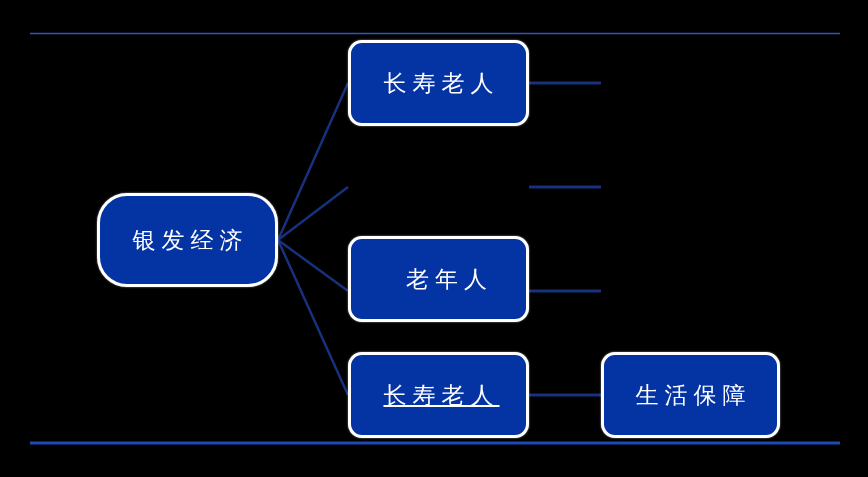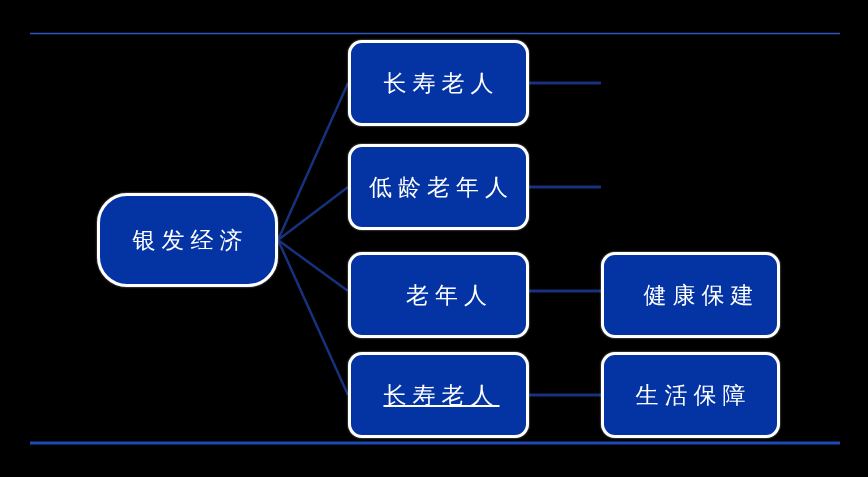--- a/index.html
+++ b/index.html
@@ -40,21 +40,21 @@
     font-size: 23px;
     letter-spacing: 6px;
     text-indent: 6px; 
     box-shadow: 0 0 2px rgba(255,255,255,0.6);
   }
   .node-root  { left: 97px;  top: 193px; width: 181px; height: 94px; }
   .col-mid    { left: 348px; width: 181px; height: 86px; }
   .col-right  { left: 601px; width: 179px; height: 86px; }
   .row-0 { top: 40px;  }
   .row-1 { top: 144px; }
-  .row-2 { top: 252px; padding-left: 16px; }
+  .row-2 { top: 236px; padding-left: 16px; }
   .row-3 { top: 352px; }
 </style>
 </head>
 <body>
 
 <div class="canvas" style="background: rgb(0, 0, 0);">
 
   <svg id="connectors" viewBox="0 0 868 477" xmlns="http://www.w3.org/2000/svg">
       <line x1="278" y1="240" x2="348" y2="83" stroke="#16317e" stroke-width="2.5"></line>
       <line x1="278" y1="240" x2="348" y2="187" stroke="#16317e" stroke-width="2.5"></line>
@@ -68,30 +68,24 @@
       <line x1="30" y1="443" x2="840" y2="443" stroke="#1d4ab5" stroke-width="3"></line>
     </svg>
 
   <div class="node node-root" style="background: rgb(4, 51, 164); border-color: rgb(255, 255, 255); color: rgb(255, 255, 255); border-radius: 30px;">
     <span>银发经济</span>
   </div>
 
   <div class="node col-mid row-0" style="background: rgb(4, 51, 164); border-color: rgb(255, 255, 255); color: rgb(255, 255, 255);">
     <span>长寿老人</span>
   </div>
-  <div class="node col-mid row-1" style="background: rgb(4, 51, 164); border-color: rgb(255, 255, 255); color: rgb(255, 255, 255);">
-    <span>低龄老年人</span>
-  </div>
   <div class="node col-mid row-2" style="background: rgb(4, 51, 164); border-color: rgb(255, 255, 255); color: rgb(255, 255, 255);">
     <span>老年人</span>
   </div>
   <div class="node col-mid row-3" style="background: rgb(4, 51, 164); border-color: rgb(255, 255, 255); color: rgb(255, 255, 255); text-decoration: underline;">
     <span>长寿老人</span>
   </div>
 
-  <div class="node col-right row-2" style="background: rgb(4, 51, 164); border-color: rgb(255, 255, 255); color: rgb(255, 255, 255);">
-    <span>健康保建</span>
-  </div>
   <div class="node col-right row-3" style="background: rgb(4, 51, 164); border-color: rgb(255, 255, 255); color: rgb(255, 255, 255);">
     <span>生活保障</span>
   </div>
 
 </div>
 
 </body></html>

